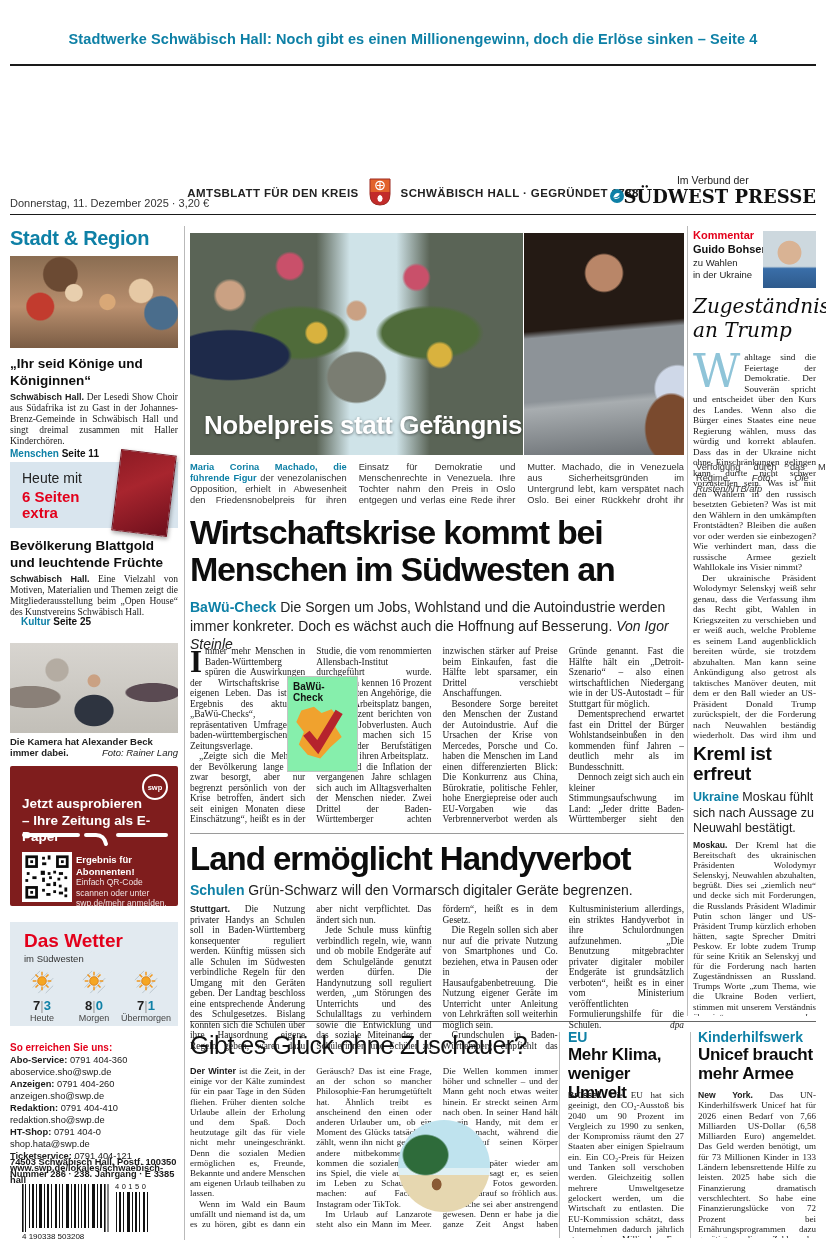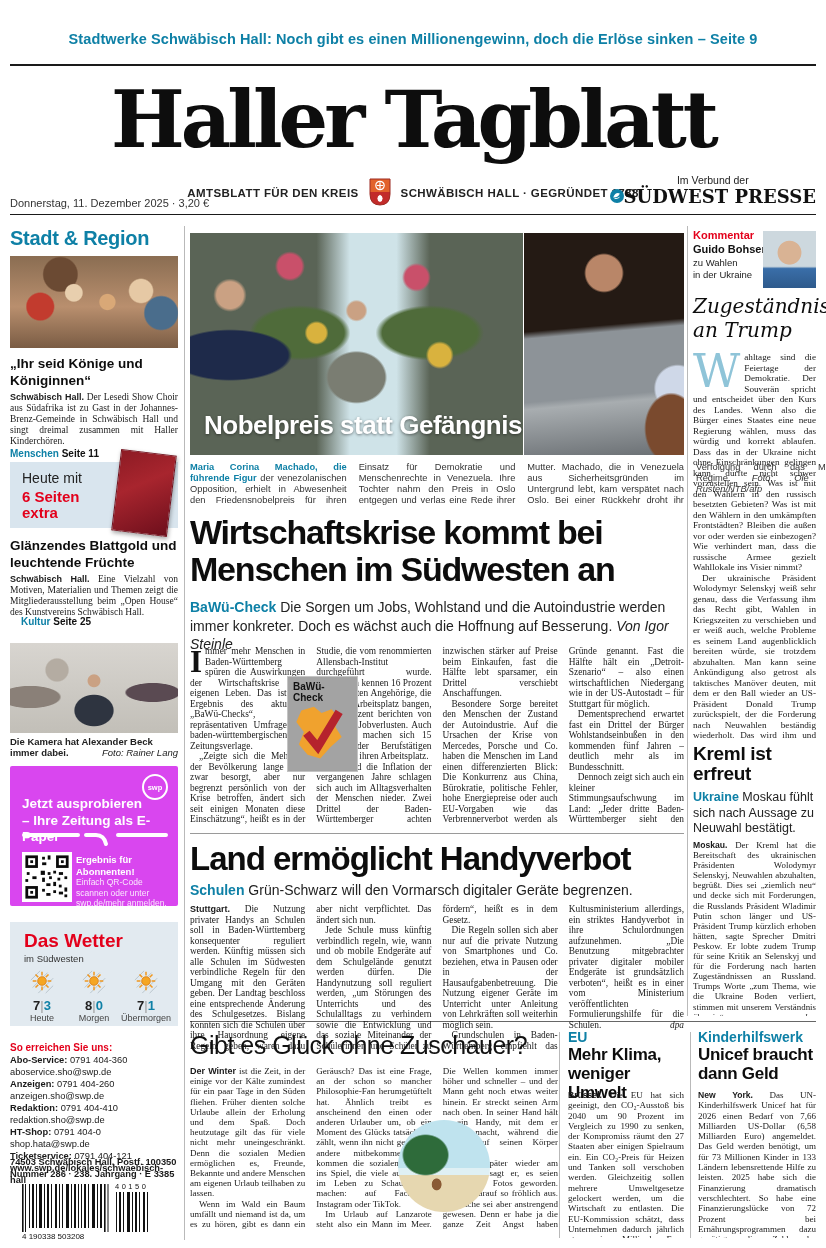--- a/index.html
+++ b/index.html
@@ -30,21 +30,21 @@
   .sb-head{font-size:13.5px;line-height:16.5px;font-weight:bold;color:#0d0d0d;}
   .sb-body{font-family:"Liberation Serif",serif;font-size:9.5px;line-height:11px;color:#1a1a1a;}
   .sb-ref{font-size:10px;font-weight:bold;}
   .photo{background-size:cover;}
   .promo-box{background:#d9e5ee;text-align:center;}
   .promo-t1{font-size:14px;color:#222;}
   .promo-t2{font-size:15px;font-weight:bold;color:#e3001b;line-height:16px;}
   .mag{background:linear-gradient(150deg,#8d1b24 0%,#a8252e 40%,#6e0f1c 100%);
        box-shadow:1px 2px 4px rgba(0,0,0,.35);transform:rotate(7deg);border:1px solid #70101c;}
   .caption{font-size:9.5px;line-height:11px;color:#222;}
-  .epaper{background:#d946ef;color:#fff;border-radius:2px;}
+  .epaper{background:#7f1d1d;color:#fff;border-radius:2px;}
   .ep-title{font-size:13.5px;line-height:16.5px;font-weight:bold;}
   .ep-b{font-size:9.5px;line-height:11.5px;font-weight:bold;}
   .ep-s{font-size:8.5px;line-height:10.5px;color:rgba(255,255,255,.88);}
   .swp-circle{width:22px;height:22px;border:2px solid #fff;border-radius:50%;display:flex;align-items:center;justify-content:center;
               font-size:7.5px;font-weight:bold;color:#fff;}
   .weather{background:#e2eaf0;}
   .w-title{font-size:19px;font-weight:bold;color:#e3001b;}
   .w-sub{font-size:9.5px;color:#333;}
   .w-day{width:52px;text-align:center;}
   .w-temps{font-size:13px;font-weight:bold;color:#222;}
@@ -58,44 +58,43 @@
   
   .h1{font-size:34px;line-height:37px;font-weight:bold;letter-spacing:-1.2px;color:#0d0d0d;}
   .h2{font-size:33px;line-height:35px;font-weight:bold;letter-spacing:-1px;color:#0d0d0d;}
   .standfirst{font-size:14px;line-height:18.5px;color:#222;}
   .body-col{font-family:"Liberation Serif",serif;font-size:9.4px;line-height:10.5px;color:#1a1a1a;overflow:hidden;}
   .cols4{column-count:4;column-gap:11px;}
   .cols3{column-count:3;column-gap:11px;}
   .dropcap{float:left;font-family:"Liberation Serif",serif;font-weight:bold;font-size:31px;line-height:27px;padding:2px 3px 0 0;color:#111;}
   .lead{font-weight:bold;font-family:"Liberation Sans",sans-serif;font-size:9px;}
   .agency{float:right;font-style:italic;}
-  .bawue-logo{background:#a3a3a3;border:1px solid #c4c4c4;padding:4px 4px 2px 5px;}
+  .bawue-logo{background:#86efac;border:1px solid #c4c4c4;padding:4px 4px 2px 5px;}
   .bawue-txt{font-size:10px;line-height:11px;font-weight:bold;color:#111;}
   .glueck-h{font-size:25px;font-weight:400;letter-spacing:-.5px;color:#111;}
   .brief-kicker{font-size:14px;font-weight:bold;color:#0e80a6;}
   .brief-h{font-size:17px;line-height:19px;font-weight:bold;color:#0d0d0d;letter-spacing:-.3px;}
   .brief-body{font-family:"Liberation Serif",serif;font-size:9px;line-height:10.3px;color:#1a1a1a;overflow:hidden;}
   
   .kom-label{font-size:11px;font-weight:bold;color:#e3001b;}
   .kom-author{font-size:11px;font-weight:bold;color:#111;}
   .kom-topic{font-size:9.5px;line-height:11.5px;color:#222;}
   .kom-h{font-family:"DejaVu Serif",serif;font-style:italic;font-size:20px;line-height:24px;color:#0d0d0d;}
   .kom-body{font-family:"Liberation Serif",serif;font-size:9.2px;line-height:10.5px;color:#1a1a1a;overflow:hidden;}
   .dropW{float:left;font-family:"DejaVu Serif",serif;font-size:46px;line-height:38px;color:#8fc4d8;padding-right:4px;}
   .kreml-h{font-size:19px;line-height:20px;font-weight:bold;letter-spacing:-.3px;color:#0d0d0d;}
   .kreml-sf{font-size:12.5px;line-height:15.5px;color:#222;}
 </style>
 </head>
 <body>
 
 <div class="page">
 
-  <div class="abs teaser" style="top:31px;left:0;">Stadtwerke Schwäbisch Hall: Noch gibt es einen Millionengewinn, doch die Erlöse sinken – Seite 9</div>
+  <div class="abs teaser" style="top:31px;left:0;">Stadtwerke Schwäbisch Hall: Noch gibt es einen Millionengewinn, doch die Erlöse sinken – Seite 4</div>
   <div class="abs rule" style="top:64px;left:10px;width:806px;height:2px;"></div>
-  <div class="abs masthead" style="top:66px;left:0;">Haller Tagblatt</div>
 
   <div class="abs subrow" style="top:178px;left:0;">
     <span>AMTSBLATT FÜR DEN KREIS</span>
     <span>
       <svg width="22" height="28" viewBox="0 0 22 28">
         <path d="M1,1 H21 V14 H1 Z" fill="#e2622b"></path>
         <path d="M1,14 H21 V16 Q21,27 11,27 Q1,27 1,16 Z" fill="#c22b2a"></path>
         <circle cx="11" cy="7.5" r="4.2" fill="none" stroke="#fff" stroke-width="1.2"></circle>
         <path d="M11,4.2 V10.8 M7.8,7.5 H14.2" stroke="#fff" stroke-width="1.2"></path>
         <path d="M11,24 q-2.6,-1 -2.6,-3.6 q0,-2.6 2.6,-3.6 q2.6,1 2.6,3.6 q0,2.6 -2.6,3.6 Z" fill="#fff"></path>
@@ -147,21 +146,21 @@
     <span>Seite 11</span>
   </div>
 
   <div class="abs promo-box" style="left:10px;top:462px;width:168px;height:66px;">
     <div class="abs promo-t1" style="left:12px;top:8px;">Heute mit</div>
     <div class="abs promo-t2" style="left:12px;top:27px;">6 Seiten</div>
     <div class="abs promo-t2" style="left:12px;top:43px;">extra</div>
     <div class="abs mag" style="right:6px;top:-10px;width:54px;height:80px;"></div>
   </div>
 
-  <div class="abs sb-head" style="left:10px;top:538px;width:168px;">Glänzendes Blattgold und leuchtende Früchte</div>
+  <div class="abs sb-head" style="left:10px;top:538px;width:168px;">Bevölkerung Blattgold und leuchtende Früchte</div>
   <p class="abs sb-body jt" style="left:10px;top:574px;width:168px;"><b class="lead">Schwäbisch Hall.</b><span> Eine Vielzahl von Motiven, Materialien und Themen zeigt die Mitgliederausstellung beim „Open House“ des Kunstvereins Schwäbisch Hall.</span></p>
   <div class="abs sb-ref" style="left:10px;top:616px;padding-left:11px;">
     <span class="teal">Kultur</span>
     <span>Seite 25</span>
   </div>
 
   <div class="abs photo" style="left:10px;top:643px;width:168px;height:90px;background:
       radial-gradient(circle at 50% 42%,#caa183 0 6%,transparent 7%),
       radial-gradient(ellipse at 50% 75%,#2e3440 0 16%,transparent 17%),
       radial-gradient(ellipse at 12% 60%,#8a8078 0 14%,transparent 15%),
@@ -423,18 +422,18 @@
       radial-gradient(ellipse at 42% 70%,#8a5a34 0 6%,transparent 7%),
       linear-gradient(180deg,#bfe3ee 0 52%,#dff0f4 52% 60%,#e6d7b0 60%);"></div>
 
   <div class="abs brief-kicker" style="left:568px;top:1029px;">EU</div>
   <div class="abs brief-h" style="left:568px;top:1045px;width:116px;">Mehr Klima, weniger Umwelt</div>
   <div class="abs brief-body jt" style="left:568px;top:1090px;width:116px;height:148px;">
     <p><b class="lead" style="font-size:8.6px">Brüssel.</b><span> Die EU hat sich geeinigt, den CO₂-Ausstoß bis 2040 um 90 Prozent im Vergleich zu 1990 zu senken, der Kompromiss räumt den 27 Staaten aber einigen Spielraum ein. Ein CO₂-Preis für Heizen und Tanken soll verschoben werden. Gleichzeitig sollen mehrere Umweltgesetze gelockert werden, um die Wirtschaft zu entlasten. Die EU-Kommission schätzt, dass Unternehmen dadurch jährlich etwa eine Milliarde Euro einsparen. </span></p>
   </div>
 
   <div class="abs brief-kicker" style="left:698px;top:1029px;">Kinderhilfswerk</div>
-  <div class="abs brief-h" style="left:698px;top:1045px;width:118px;">Unicef braucht dann Geld</div>
+  <div class="abs brief-h" style="left:698px;top:1045px;width:118px;">Unicef braucht mehr Armee</div>
   <div class="abs brief-body jt" style="left:698px;top:1090px;width:118px;height:148px;">
     <p><b class="lead" style="font-size:8.6px">New York.</b><span> Das UN-Kinderhilfswerk Unicef hat für 2026 einen Bedarf von 7,66 Milliarden US-Dollar (6,58 Milliarden Euro) angemeldet. Das Geld werden benötigt, um für 73 Millionen Kinder in 133 Ländern lebensrettende Hilfe zu leisten. 2025 habe sich die Finanzierung dramatisch verschlechtert. So habe eine Finanzierungslücke von 72 Prozent bei Ernährungsprogrammen dazu genötigt, die Zahl der Hilfsempfänger von 42 Millionen auf 27 Millionen zu verringern. </span></p>
   </div>
 
 </div>
 
 </body></html>

